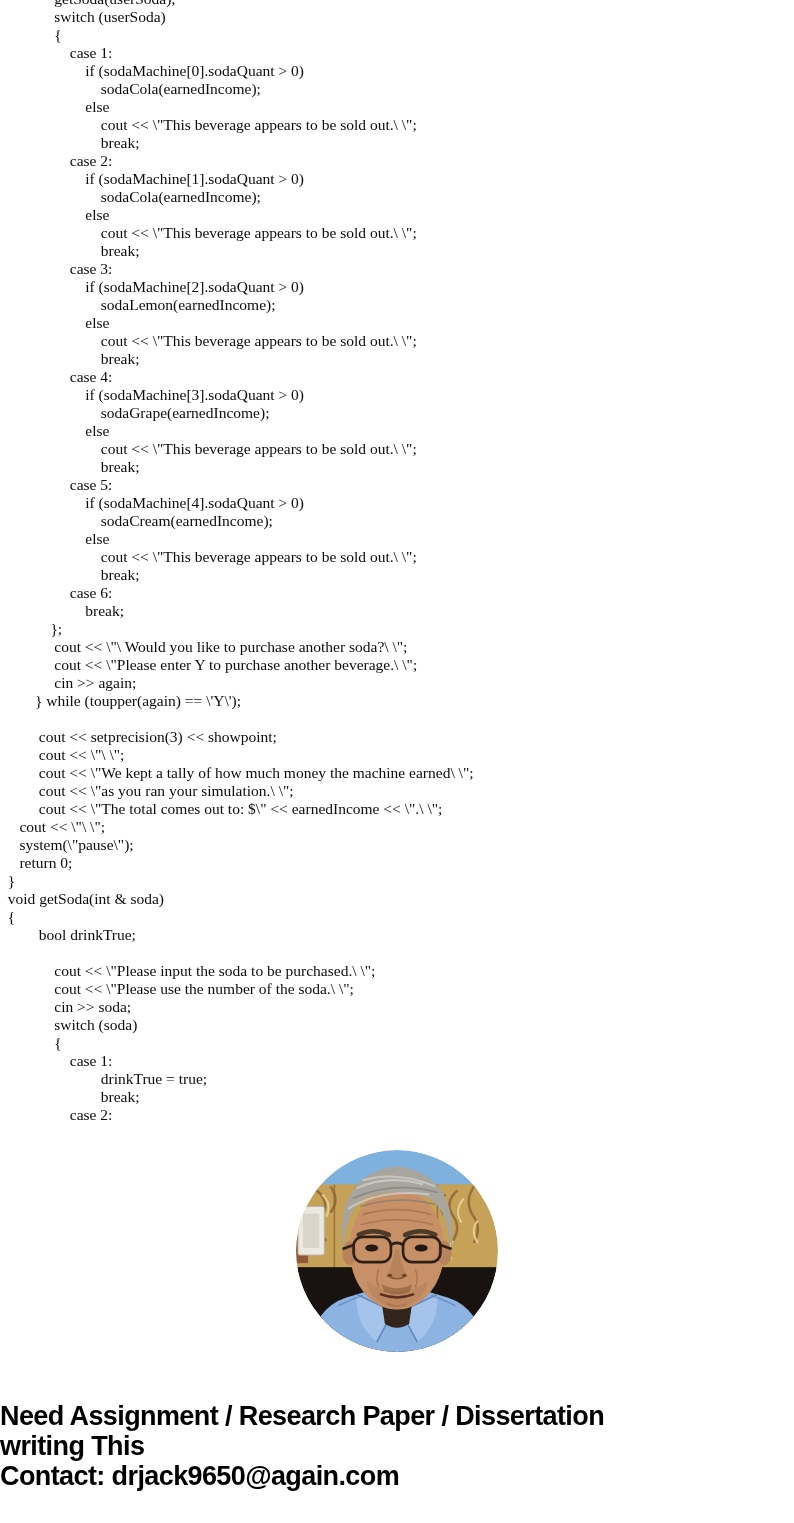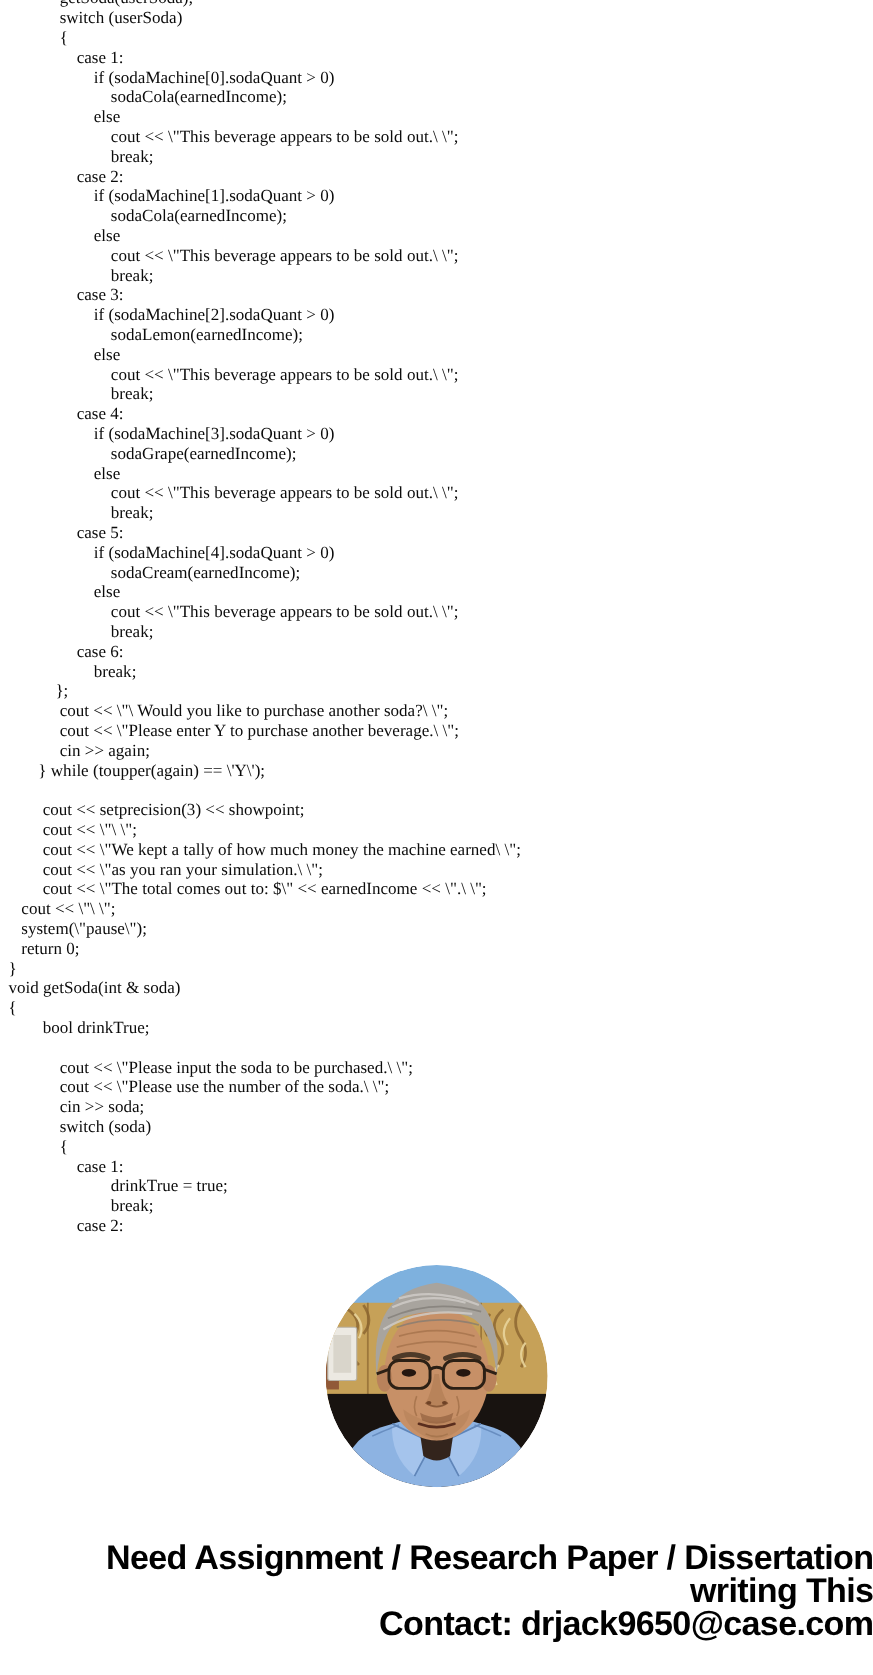--- a/index.html
+++ b/index.html
@@ -31,24 +31,24 @@
     height: 202px;
     border-radius: 50%;
     overflow: hidden;
   }
   .avatar-wrap svg { display: block; width: 202px; height: 202px; }
   .banner {
     position: absolute;
     left: 0;
     right: 0;
     top: 1401px;
-    text-align: right;
+    text-align: left;
     font-family: "Liberation Sans", sans-serif;
     font-weight: bold;
-    font-size: 31px;
+    font-size: 27px;
     line-height: 30px;
     letter-spacing: -0.6px;
     color: #000000;
   }
   .banner-line { min-height: 30px; }
 </style>
 </head>
 <body>
 
 <div class="code-block"><div class="code-line">              getSoda(userSoda);</div><div class="code-line">              switch (userSoda)</div><div class="code-line">              {</div><div class="code-line">                  case 1:</div><div class="code-line">                      if (sodaMachine[0].sodaQuant &gt; 0)</div><div class="code-line">                          sodaCola(earnedIncome);</div><div class="code-line">                      else</div><div class="code-line">                          cout &lt;&lt; \"This beverage appears to be sold out.\ \";</div><div class="code-line">                          break;</div><div class="code-line">                  case 2:</div><div class="code-line">                      if (sodaMachine[1].sodaQuant &gt; 0)</div><div class="code-line">                          sodaCola(earnedIncome);</div><div class="code-line">                      else</div><div class="code-line">                          cout &lt;&lt; \"This beverage appears to be sold out.\ \";</div><div class="code-line">                          break;</div><div class="code-line">                  case 3:</div><div class="code-line">                      if (sodaMachine[2].sodaQuant &gt; 0)</div><div class="code-line">                          sodaLemon(earnedIncome);</div><div class="code-line">                      else</div><div class="code-line">                          cout &lt;&lt; \"This beverage appears to be sold out.\ \";</div><div class="code-line">                          break;</div><div class="code-line">                  case 4:</div><div class="code-line">                      if (sodaMachine[3].sodaQuant &gt; 0)</div><div class="code-line">                          sodaGrape(earnedIncome);</div><div class="code-line">                      else</div><div class="code-line">                          cout &lt;&lt; \"This beverage appears to be sold out.\ \";</div><div class="code-line">                          break;</div><div class="code-line">                  case 5:</div><div class="code-line">                      if (sodaMachine[4].sodaQuant &gt; 0)</div><div class="code-line">                          sodaCream(earnedIncome);</div><div class="code-line">                      else</div><div class="code-line">                          cout &lt;&lt; \"This beverage appears to be sold out.\ \";</div><div class="code-line">                          break;</div><div class="code-line">                  case 6:</div><div class="code-line">                      break;</div><div class="code-line">             };</div><div class="code-line">              cout &lt;&lt; \"\ Would you like to purchase another soda?\ \";</div><div class="code-line">              cout &lt;&lt; \"Please enter Y to purchase another beverage.\ \";</div><div class="code-line">              cin &gt;&gt; again;</div><div class="code-line">         } while (toupper(again) == \'Y\');</div><div class="code-line"></div><div class="code-line">          cout &lt;&lt; setprecision(3) &lt;&lt; showpoint;</div><div class="code-line">          cout &lt;&lt; \"\ \";</div><div class="code-line">          cout &lt;&lt; \"We kept a tally of how much money the machine earned\ \";</div><div class="code-line">          cout &lt;&lt; \"as you ran your simulation.\ \";</div><div class="code-line">          cout &lt;&lt; \"The total comes out to: $\" &lt;&lt; earnedIncome &lt;&lt; \".\ \";</div><div class="code-line">     cout &lt;&lt; \"\ \";</div><div class="code-line">     system(\"pause\");</div><div class="code-line">     return 0;</div><div class="code-line">  }</div><div class="code-line">  void getSoda(int &amp; soda)</div><div class="code-line">  {</div><div class="code-line">          bool drinkTrue;</div><div class="code-line"></div><div class="code-line">              cout &lt;&lt; \"Please input the soda to be purchased.\ \";</div><div class="code-line">              cout &lt;&lt; \"Please use the number of the soda.\ \";</div><div class="code-line">              cin &gt;&gt; soda;</div><div class="code-line">              switch (soda)</div><div class="code-line">              {</div><div class="code-line">                  case 1:</div><div class="code-line">                          drinkTrue = true;</div><div class="code-line">                          break;</div><div class="code-line">                  case 2:</div></div>
@@ -153,14 +153,14 @@
       <path d="M84,143 Q100,149 116,143" stroke="#5a2e1e" stroke-width="2.4" fill="none" stroke-linecap="round"></path>
 
       <path d="M90,152 Q100,157 110,152" stroke="#9a6a44" stroke-width="1.4" fill="none" opacity="0.6"></path>
     </g>
   </svg>
 </div>
 
 <div class="banner">
   <div class="banner-line">Need Assignment / Research Paper / Dissertation</div>
   <div class="banner-line">writing This</div>
-  <div class="banner-line">Contact: drjack9650@case.com</div>
+  <div class="banner-line">Contact: drjack9650@again.com</div>
 </div>
 
 </body></html>

